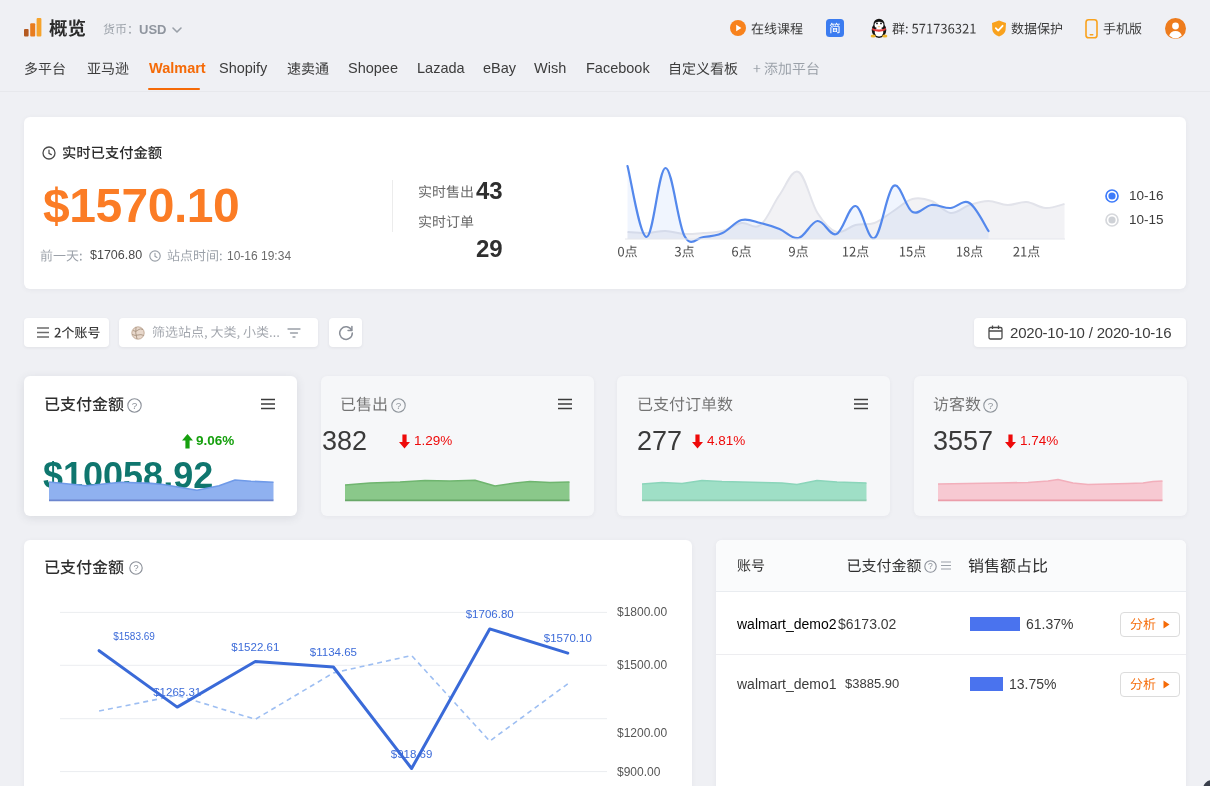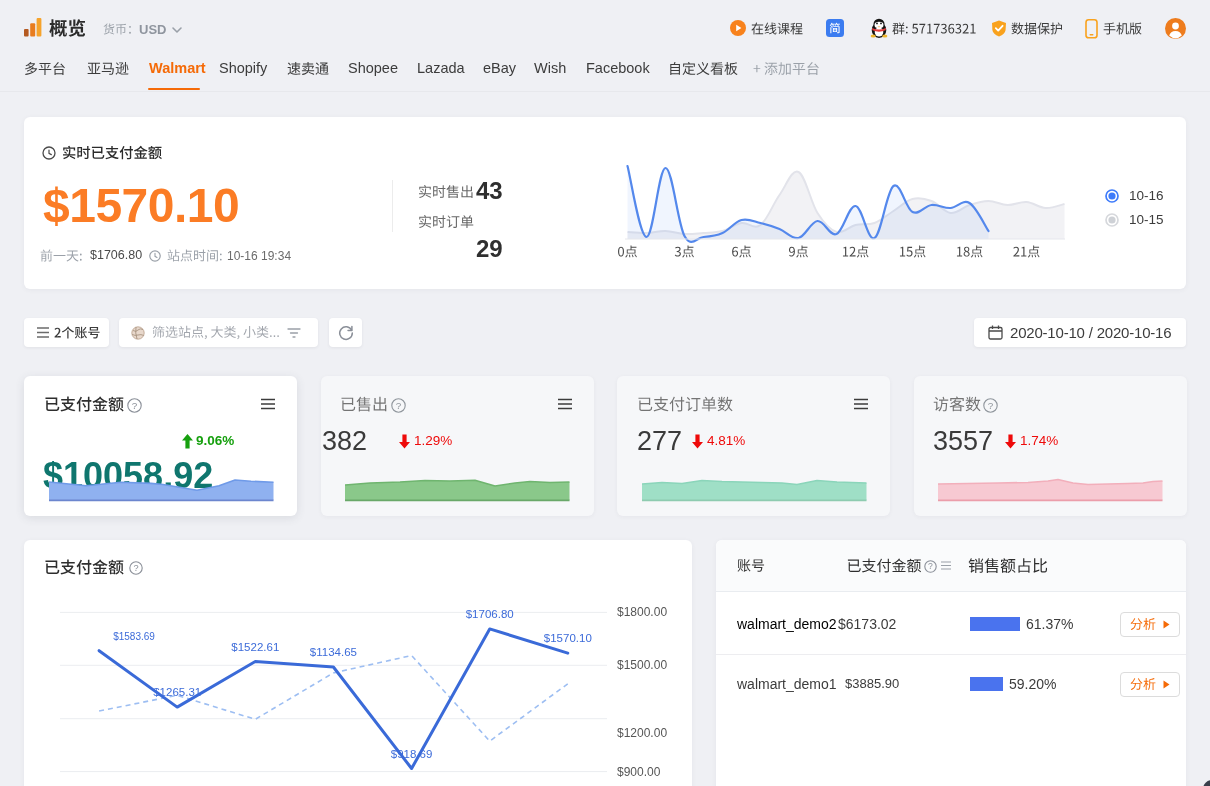--- a/index.html
+++ b/index.html
@@ -320,20 +320,20 @@
 <svg style="position:absolute;left:0;top:0;overflow:visible" width="1" height="1">
     <path transform="translate(1130.0,628.9) scale(0.1300)" d="M18.7 -46.2H76V-38.8H18.7ZM73.4 -46.2H81.2Q81.2 -46.2 81.2 -45.5Q81.2 -44.8 81.2 -43.9Q81.2 -43.1 81.1 -42.6Q80.5 -31.1 80 -23Q79.4 -14.9 78.7 -9.6Q78 -4.2 77.1 -1.2Q76.1 1.9 74.8 3.4Q73.2 5.3 71.4 6Q69.6 6.7 67 6.9Q64.5 7.1 60.2 7Q55.9 7 51.2 6.7Q51 5 50.4 2.9Q49.8 0.8 48.7 -0.8Q53.6 -0.4 57.8 -0.3Q62 -0.2 63.7 -0.2Q66.7 -0.2 68 -1.4Q69.4 -2.8 70.3 -7.4Q71.3 -12 72.1 -21Q72.8 -30.1 73.4 -44.8ZM32.4 -82 40.4 -79.8Q37 -71.4 32.3 -63.7Q27.7 -56.1 22.2 -49.6Q16.8 -43.2 10.8 -38.4Q10.2 -39.2 9 -40.3Q7.8 -41.4 6.6 -42.4Q5.3 -43.5 4.4 -44.2Q10.4 -48.5 15.7 -54.4Q21 -60.3 25.2 -67.4Q29.5 -74.4 32.4 -82ZM67.3 -82.2Q69.7 -77.2 73 -71.9Q76.3 -66.6 80.1 -61.7Q84 -56.8 88.1 -52.7Q92.2 -48.6 96.1 -45.6Q95.2 -44.9 94 -43.8Q92.9 -42.7 91.8 -41.5Q90.8 -40.3 90 -39.3Q86.1 -42.7 82 -47.3Q77.9 -51.9 73.9 -57.2Q70 -62.5 66.5 -68.2Q63 -73.9 60.4 -79.4ZM38.6 -44.1H46.5Q45.6 -35.9 43.8 -28.2Q42.1 -20.4 38.3 -13.5Q34.6 -6.6 28.1 -1Q21.6 4.5 11.1 8.3Q10.7 7.3 9.9 6.1Q9.1 5 8.2 3.8Q7.3 2.7 6.5 1.9Q16.3 -1.3 22.3 -6.2Q28.3 -11.1 31.6 -17.3Q34.9 -23.4 36.4 -30.2Q37.8 -37 38.6 -44.1ZM151.8 -49.7H195.6V-42.6H151.8ZM183.5 -82.9 189.9 -77Q184.6 -74.9 178 -73Q171.4 -71.1 164.3 -69.5Q157.3 -68 150.7 -66.9Q150.4 -68.2 149.6 -70Q148.9 -71.9 148.2 -73Q154.6 -74.3 161.1 -75.8Q167.7 -77.4 173.5 -79.2Q179.4 -81 183.5 -82.9ZM173.6 -47.4H181V8H173.6ZM105.9 -62.6H143V-55.4H105.9ZM120.9 -84H128.2V7.9H120.9ZM120.7 -58.1 125.6 -56.5Q124.3 -50.5 122.4 -44Q120.4 -37.5 118 -31.3Q115.5 -25.1 112.8 -19.8Q110 -14.5 107.1 -10.7Q106.5 -12.2 105.3 -14.2Q104.2 -16.1 103.2 -17.5Q105.9 -20.9 108.5 -25.6Q111.2 -30.3 113.5 -35.8Q115.8 -41.3 117.7 -47Q119.6 -52.7 120.7 -58.1ZM127.3 -51.3Q128.3 -50.1 130.4 -47.4Q132.5 -44.7 134.9 -41.6Q137.2 -38.4 139.2 -35.6Q141.3 -32.9 142.1 -31.7L137.3 -25.7Q136.3 -27.7 134.5 -30.7Q132.7 -33.8 130.6 -37.1Q128.5 -40.4 126.6 -43.3Q124.6 -46.1 123.5 -47.7ZM148.2 -73H155.3V-42.2Q155.3 -36.6 154.9 -30Q154.5 -23.5 153.4 -16.8Q152.3 -10.1 150.1 -3.8Q148 2.5 144.4 7.8Q143.8 7.2 142.6 6.4Q141.5 5.7 140.3 5Q139.1 4.2 138.2 4Q141.6 -1 143.6 -6.9Q145.6 -12.7 146.6 -18.9Q147.6 -25 147.9 -31Q148.2 -36.9 148.2 -42.2Z" fill="#f56a07"></path>
   </svg>
 <svg class="abs" style="left:1162px;top:619.5px" width="9" height="9">
     <path d="M1.5 0.5 L7.5 4.5 L1.5 8.5 Z" fill="#f56a07"></path>
   </svg>
 <div class="abs" style="left:716px;top:653.5px;width:470px;height:1px;background:#ededf0"></div>
 <div style="position:absolute;left:737px;top:676.5px;font-size:14px;color:#3c3c3c;font-weight:400;line-height:14px;white-space:nowrap;">walmart_demo1</div>
 <div style="position:absolute;left:845px;top:676.5px;font-size:13px;color:#3c3c3c;font-weight:400;line-height:14px;white-space:nowrap;">$3885.90</div>
 <div class="abs" style="left:970px;top:677px;width:33px;height:14px;background:#4a73ee"></div>
-<div style="position:absolute;left:1009px;top:676.5px;font-size:14px;color:#3c3c3c;font-weight:400;line-height:14px;white-space:nowrap;">59.20%</div>
+<div style="position:absolute;left:1009px;top:676.5px;font-size:14px;color:#3c3c3c;font-weight:400;line-height:14px;white-space:nowrap;">13.75%</div>
 <div class="abs" style="left:1120px;top:672px;width:58px;height:23px;background:#fff;border:1px solid #dcdcdc;border-radius:4px"></div>
 <svg style="position:absolute;left:0;top:0;overflow:visible" width="1" height="1">
     <path transform="translate(1130.0,688.9) scale(0.1300)" d="M18.7 -46.2H76V-38.8H18.7ZM73.4 -46.2H81.2Q81.2 -46.2 81.2 -45.5Q81.2 -44.8 81.2 -43.9Q81.2 -43.1 81.1 -42.6Q80.5 -31.1 80 -23Q79.4 -14.9 78.7 -9.6Q78 -4.2 77.1 -1.2Q76.1 1.9 74.8 3.4Q73.2 5.3 71.4 6Q69.6 6.7 67 6.9Q64.5 7.1 60.2 7Q55.9 7 51.2 6.7Q51 5 50.4 2.9Q49.8 0.8 48.7 -0.8Q53.6 -0.4 57.8 -0.3Q62 -0.2 63.7 -0.2Q66.7 -0.2 68 -1.4Q69.4 -2.8 70.3 -7.4Q71.3 -12 72.1 -21Q72.8 -30.1 73.4 -44.8ZM32.4 -82 40.4 -79.8Q37 -71.4 32.3 -63.7Q27.7 -56.1 22.2 -49.6Q16.8 -43.2 10.8 -38.4Q10.2 -39.2 9 -40.3Q7.8 -41.4 6.6 -42.4Q5.3 -43.5 4.4 -44.2Q10.4 -48.5 15.7 -54.4Q21 -60.3 25.2 -67.4Q29.5 -74.4 32.4 -82ZM67.3 -82.2Q69.7 -77.2 73 -71.9Q76.3 -66.6 80.1 -61.7Q84 -56.8 88.1 -52.7Q92.2 -48.6 96.1 -45.6Q95.2 -44.9 94 -43.8Q92.9 -42.7 91.8 -41.5Q90.8 -40.3 90 -39.3Q86.1 -42.7 82 -47.3Q77.9 -51.9 73.9 -57.2Q70 -62.5 66.5 -68.2Q63 -73.9 60.4 -79.4ZM38.6 -44.1H46.5Q45.6 -35.9 43.8 -28.2Q42.1 -20.4 38.3 -13.5Q34.6 -6.6 28.1 -1Q21.6 4.5 11.1 8.3Q10.7 7.3 9.9 6.1Q9.1 5 8.2 3.8Q7.3 2.7 6.5 1.9Q16.3 -1.3 22.3 -6.2Q28.3 -11.1 31.6 -17.3Q34.9 -23.4 36.4 -30.2Q37.8 -37 38.6 -44.1ZM151.8 -49.7H195.6V-42.6H151.8ZM183.5 -82.9 189.9 -77Q184.6 -74.9 178 -73Q171.4 -71.1 164.3 -69.5Q157.3 -68 150.7 -66.9Q150.4 -68.2 149.6 -70Q148.9 -71.9 148.2 -73Q154.6 -74.3 161.1 -75.8Q167.7 -77.4 173.5 -79.2Q179.4 -81 183.5 -82.9ZM173.6 -47.4H181V8H173.6ZM105.9 -62.6H143V-55.4H105.9ZM120.9 -84H128.2V7.9H120.9ZM120.7 -58.1 125.6 -56.5Q124.3 -50.5 122.4 -44Q120.4 -37.5 118 -31.3Q115.5 -25.1 112.8 -19.8Q110 -14.5 107.1 -10.7Q106.5 -12.2 105.3 -14.2Q104.2 -16.1 103.2 -17.5Q105.9 -20.9 108.5 -25.6Q111.2 -30.3 113.5 -35.8Q115.8 -41.3 117.7 -47Q119.6 -52.7 120.7 -58.1ZM127.3 -51.3Q128.3 -50.1 130.4 -47.4Q132.5 -44.7 134.9 -41.6Q137.2 -38.4 139.2 -35.6Q141.3 -32.9 142.1 -31.7L137.3 -25.7Q136.3 -27.7 134.5 -30.7Q132.7 -33.8 130.6 -37.1Q128.5 -40.4 126.6 -43.3Q124.6 -46.1 123.5 -47.7ZM148.2 -73H155.3V-42.2Q155.3 -36.6 154.9 -30Q154.5 -23.5 153.4 -16.8Q152.3 -10.1 150.1 -3.8Q148 2.5 144.4 7.8Q143.8 7.2 142.6 6.4Q141.5 5.7 140.3 5Q139.1 4.2 138.2 4Q141.6 -1 143.6 -6.9Q145.6 -12.7 146.6 -18.9Q147.6 -25 147.9 -31Q148.2 -36.9 148.2 -42.2Z" fill="#f56a07"></path>
   </svg>
 <svg class="abs" style="left:1162px;top:679.5px" width="9" height="9">
     <path d="M1.5 0.5 L7.5 4.5 L1.5 8.5 Z" fill="#f56a07"></path>
   </svg>
 <div class="abs" style="left:1203px;top:780px;width:18px;height:18px;border-radius:50%;background:#3a3f4b"></div>
 </body></html>

